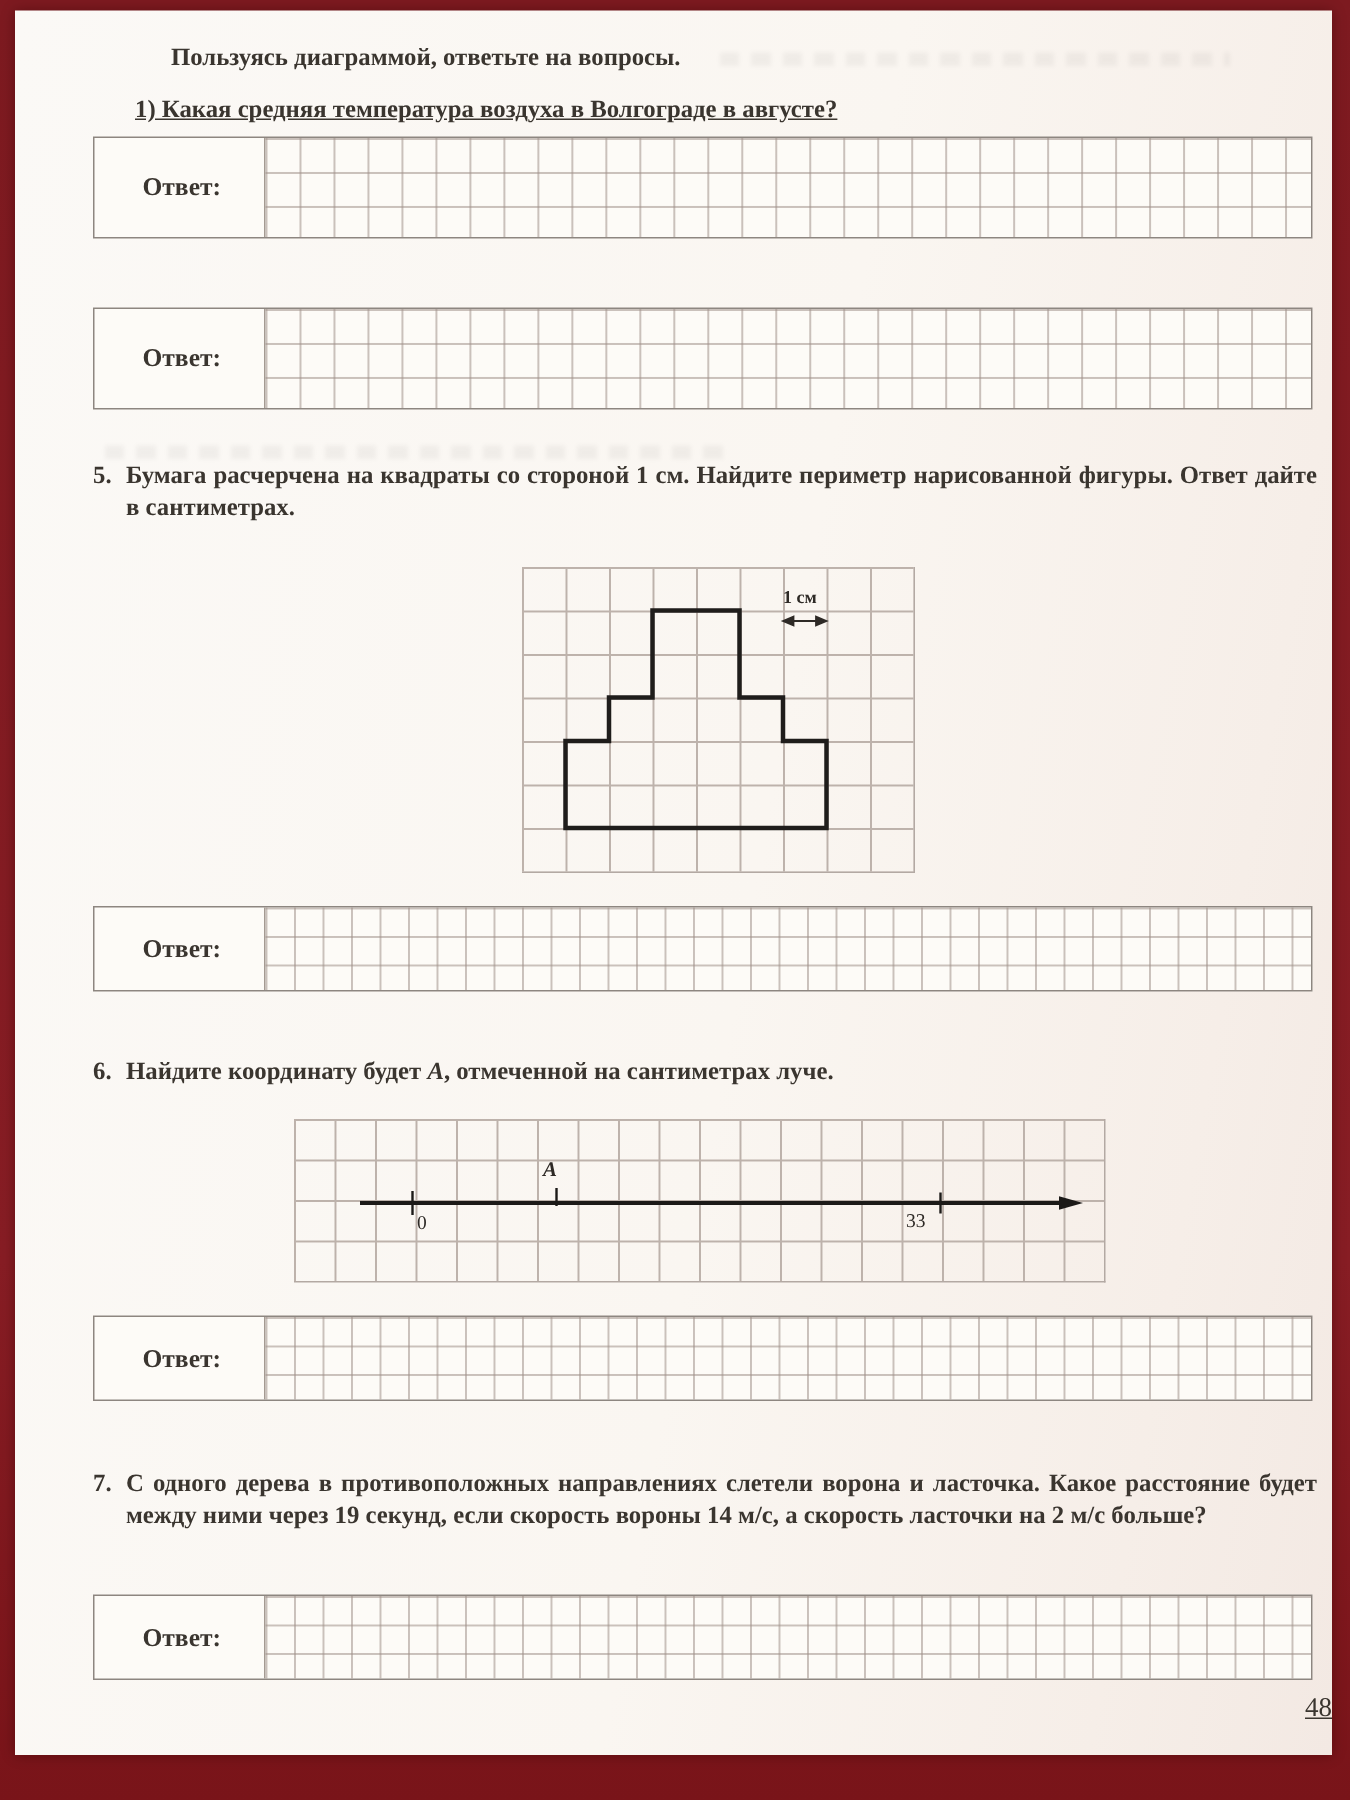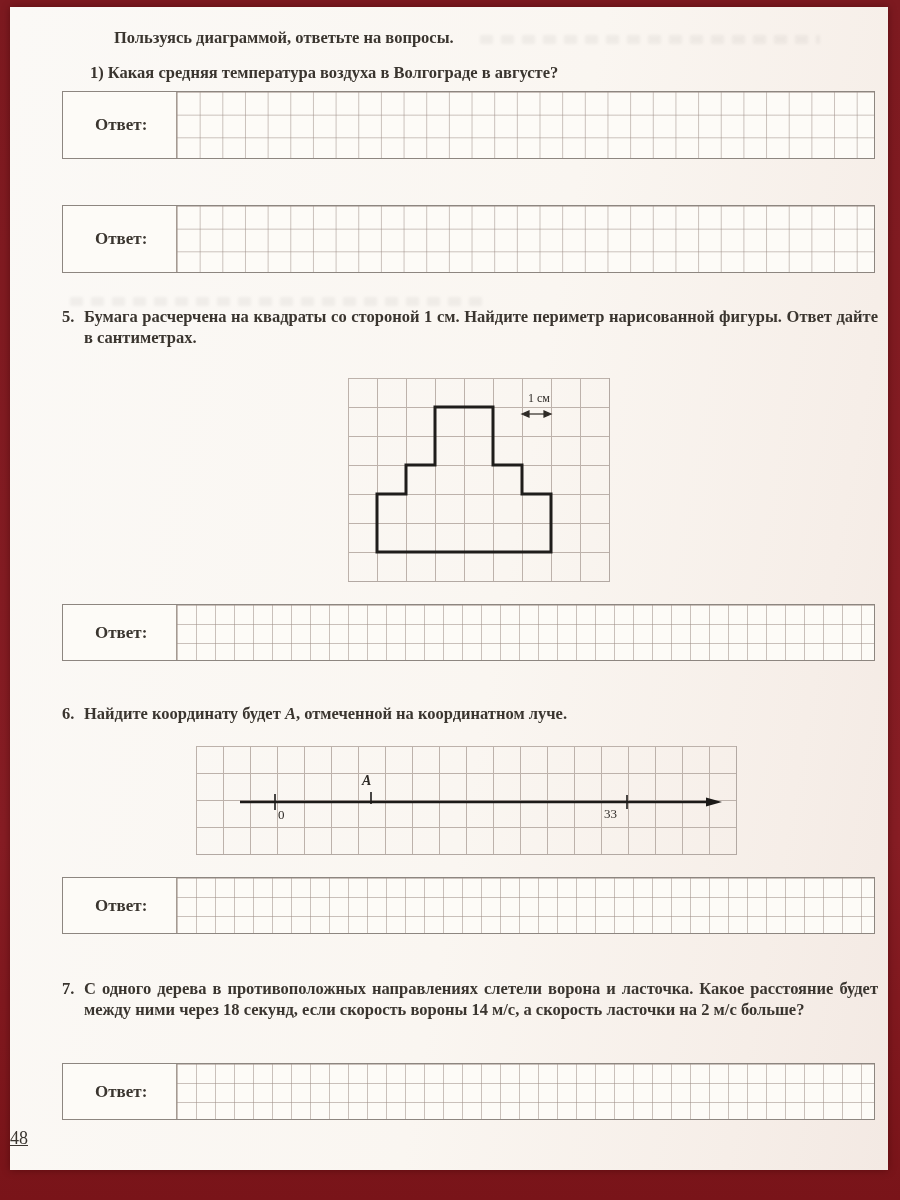--- a/index.html
+++ b/index.html
@@ -58,59 +58,59 @@
     border-right: 1px solid #b3a9a3;
     border-bottom: 1px solid #b3a9a3;
     background-image:
       linear-gradient(to right, #bdb2ab 1px, transparent 1px),
       linear-gradient(to bottom, #bdb2ab 1px, transparent 1px);
     background-size: 29px 29px;
   }
   .fig-grid svg { position: absolute; left: 0; top: 0; }
   .scale-label {
     position: absolute; left: 174px; top: 13px; width: 34px;
-    font-size: 12px; font-weight: 400; color: #2e2a26; text-align: center;
+    font-size: 12px; font-weight: 700; color: #2e2a26; 
   }
 
   
   .ray-grid {
     position: absolute; left: 186px; top: 739px;
     width: 540px; height: 108px;
     border-right: 1px solid #b3a9a3;
     border-bottom: 1px solid #b3a9a3;
     background-image:
       linear-gradient(to right, #bdb2ab 1px, transparent 1px),
       linear-gradient(to bottom, #bdb2ab 1px, transparent 1px);
     background-size: 27px 27px;
   }
   .ray-grid svg { position: absolute; left: 0; top: 0; }
   .ray-lab { position: absolute; font-size: 13px; color: #2e2a26; }
   .ray-point-label { font-style: italic; font-weight: 700; font-size: 14px; }
 
   .page-number {
     position: absolute; left: 0; top: 1121px; width: 100%;
-    text-align: left; font-size: 18px; color: #3a352f; text-decoration: underline;
+    text-align: right; font-size: 18px; color: #3a352f; text-decoration: underline;
   }
 
   .smudge {
     position: absolute; height: 9px; opacity: .08; filter: blur(1.5px);
     background: repeating-linear-gradient(90deg, #7a7672 0 13px, transparent 13px 21px);
   }
 </style>
 </head>
 <body>
 
 <div class="page">
 
   <div class="smudge" style="left:470px;top:28px;width:340px;"></div>
   <div class="smudge" style="left:60px;top:290px;width:420px;"></div>
 
   <div class="tb" style="left:80px; top:21px; width:760px;margin-left:24px;">Пользуясь диаграммой, ответьте на вопросы.</div>
 
-  <div class="tb" style="left:80px; top:56px; width:760px;">1) Какая средняя температура воздуха в Волгограде в августе?</div>
+  <div class="tb" style="left:80px; top:56px; width:760px;text-decoration:underline;">1) Какая средняя температура воздуха в Волгограде в августе?</div>
 
   <div class="answer-box cells-lg" style="left:52px; top:84px; width:813px; height:68px;">
     <span class="answer-label">Ответ:</span>
     <div class="answer-grid"></div>
   </div>
 
 
   <div class="answer-box cells-lg" style="left:52px; top:198px; width:813px; height:68px;">
     <span class="answer-label">Ответ:</span>
     <div class="answer-grid"></div>
@@ -133,21 +133,21 @@
     <div class="scale-label">1 см</div>
   </div>
 
   <div class="answer-box cells-sm" style="left:52px; top:597px; width:813px; height:57px;">
     <span class="answer-label">Ответ:</span>
     <div class="answer-grid"></div>
   </div>
 
   <div class="tb problem" style="left:52px; top:697px; width:794px; text-align:left;">
     <span class="pnum">6.</span>
-    <span>Найдите координату будет </span><em>A</em><span>, отмеченной на координатном луче.</span>
+    <span>Найдите координату будет </span><em>A</em><span>, отмеченной на сантиметрах луче.</span>
   </div>
 
   <div class="ray-grid">
     <svg width="540" height="108" viewBox="0 0 540 108">
       <line x1="44" y1="56" x2="514" y2="56" stroke="#1c1a18" stroke-width="2.6"></line>
       <polygon points="526,56 510,51.5 510,60.5" fill="#1c1a18"></polygon>
       <line x1="79" y1="48" x2="79" y2="64" stroke="#1c1a18" stroke-width="1.6"></line>
       <line x1="175" y1="46" x2="175" y2="58" stroke="#1c1a18" stroke-width="1.6"></line>
       <line x1="431" y1="49" x2="431" y2="63" stroke="#1c1a18" stroke-width="1.6"></line>
     </svg>
@@ -156,21 +156,21 @@
     <div class="ray-lab" style="left:408px; top:60px; width:26px; text-align:left;">33</div>
   </div>
 
   <div class="answer-box cells-sm" style="left:52px; top:870px; width:813px; height:57px;">
     <span class="answer-label">Ответ:</span>
     <div class="answer-grid"></div>
   </div>
 
   <div class="tb problem" style="left:52px; top:972px; width:794px;">
     <span class="pnum">7.</span>
-    <span>С одного дерева в противоположных направлениях слетели ворона и ласточка. Какое расстояние будет между ними через 18 секунд, если скорость вороны 14 м/с, а скорость ласточки на 2 м/с больше?</span>
+    <span>С одного дерева в противоположных направлениях слетели ворона и ласточка. Какое расстояние будет между ними через 19 секунд, если скорость вороны 14 м/с, а скорость ласточки на 2 м/с больше?</span>
   </div>
 
   <div class="answer-box cells-sm" style="left:52px; top:1056px; width:813px; height:57px;">
     <span class="answer-label">Ответ:</span>
     <div class="answer-grid"></div>
   </div>
 
   <div class="page-number">48</div>
 
 </div>

